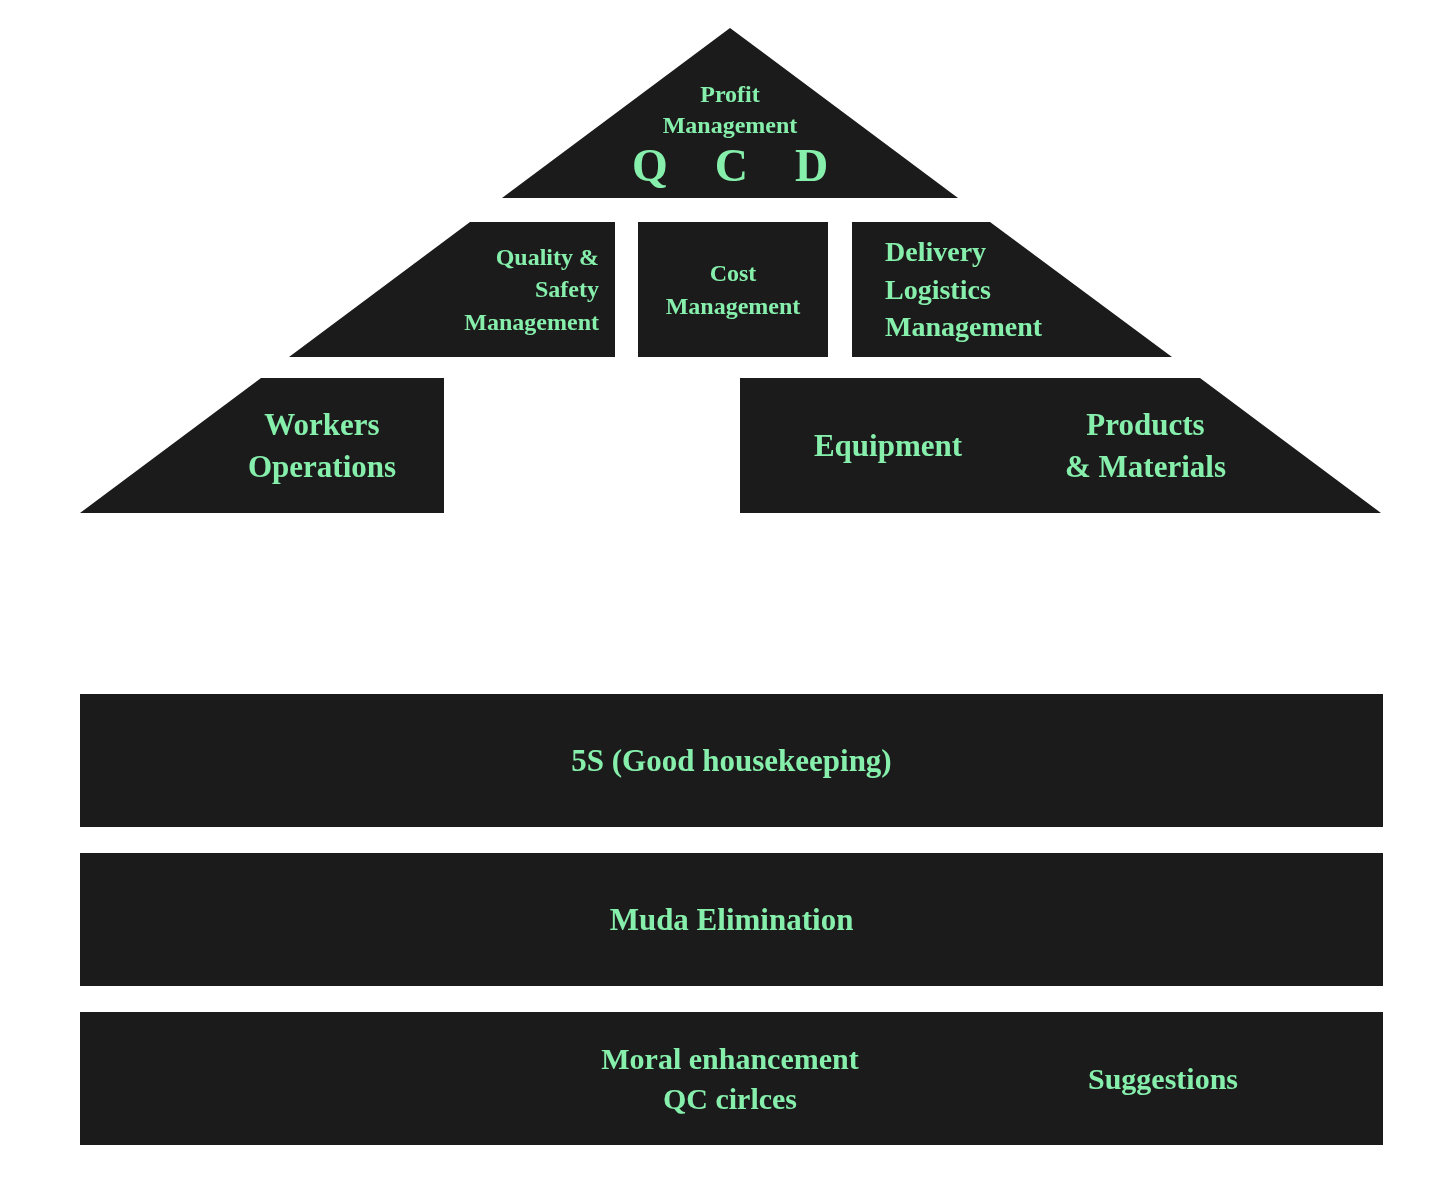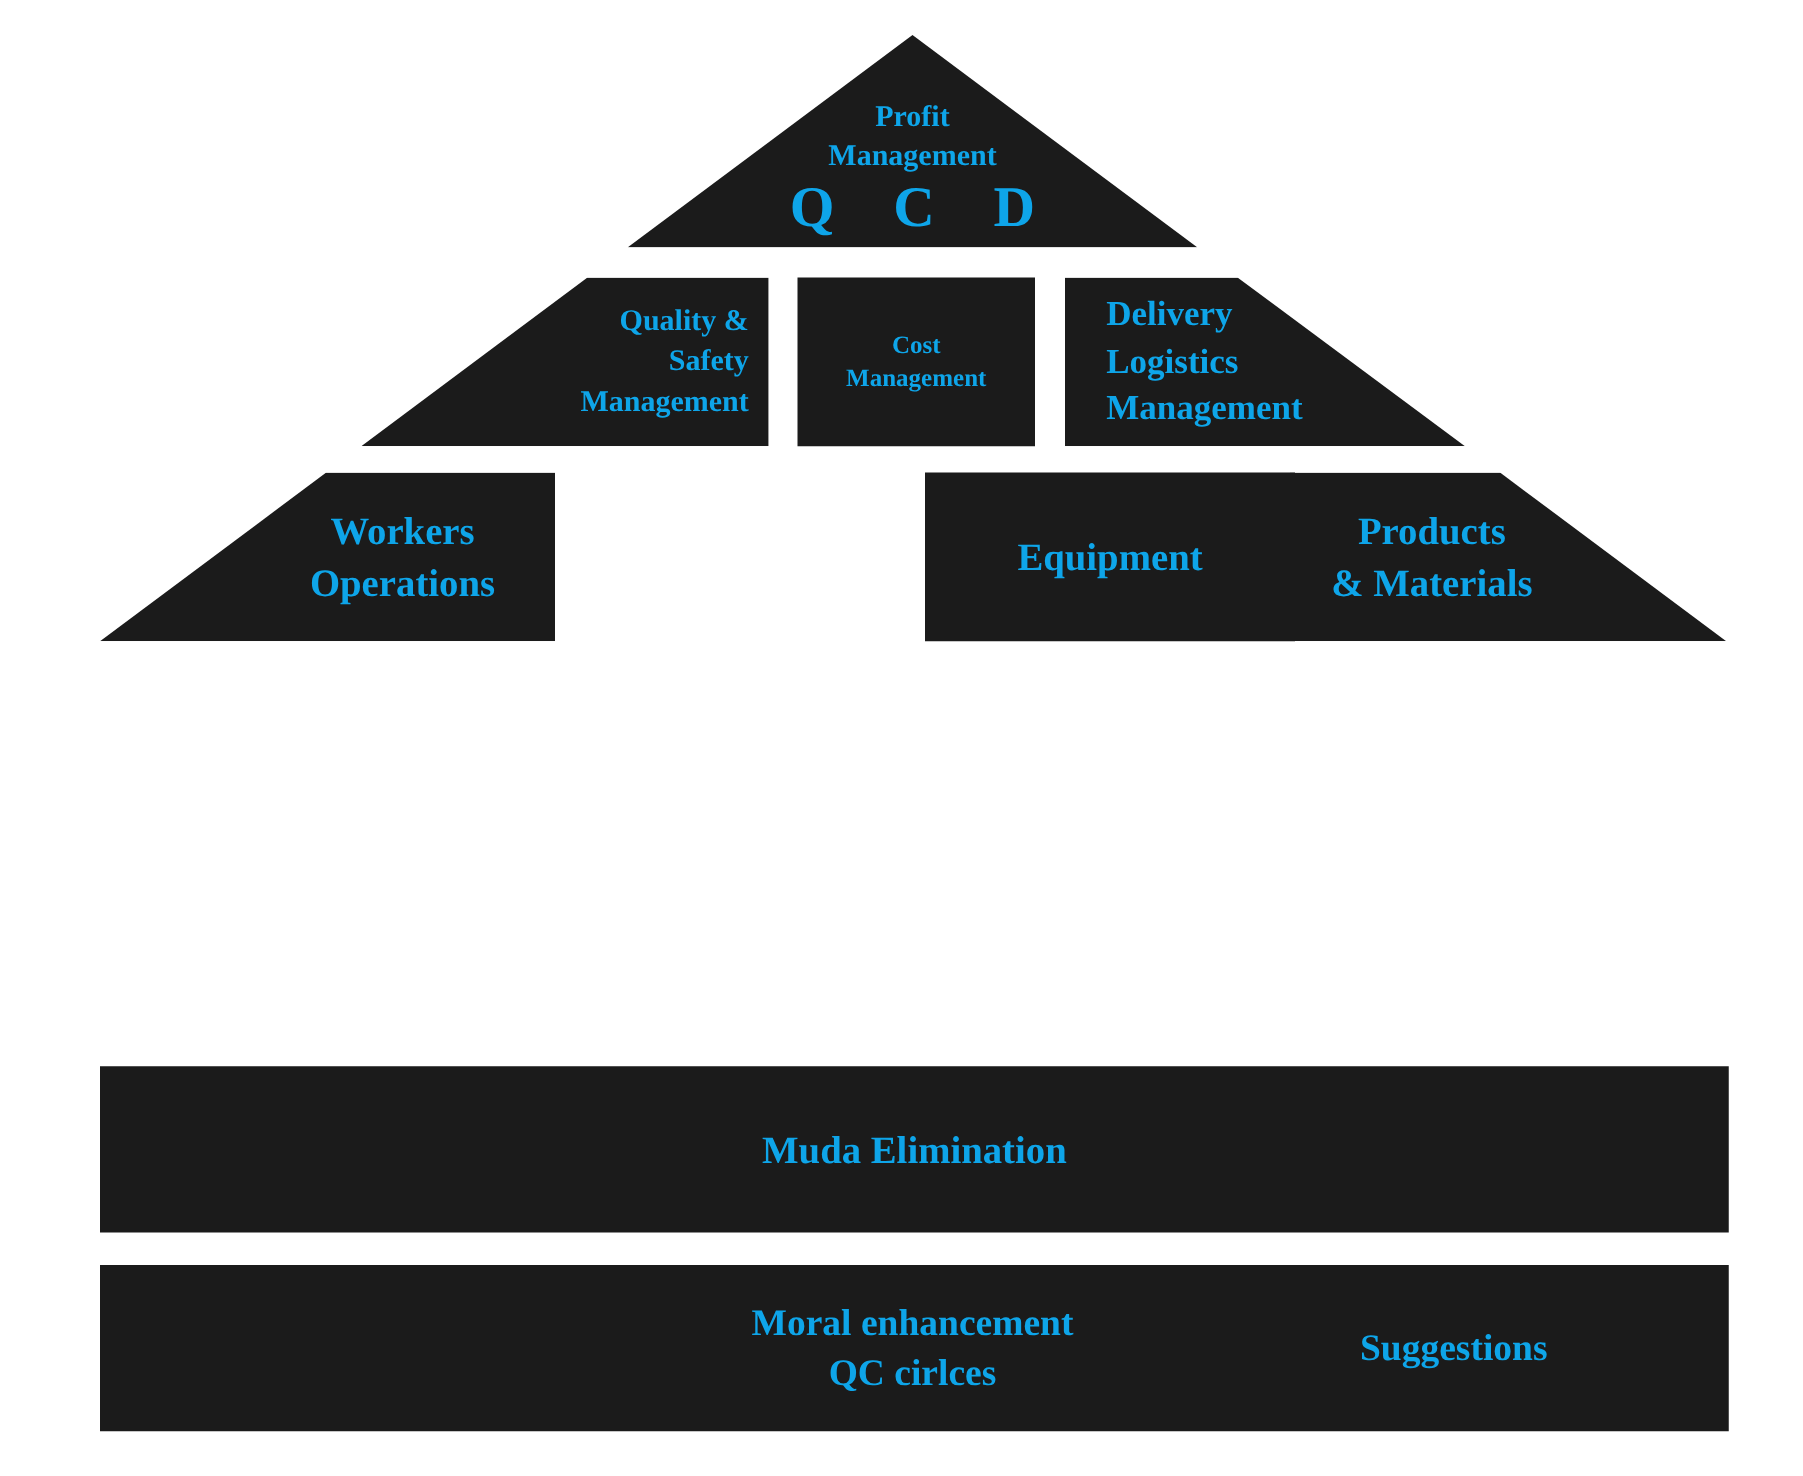--- a/index.html
+++ b/index.html
@@ -3,21 +3,21 @@
 <meta charset="utf-8">
 <style>
   html, body { margin: 0; padding: 0; background: #ffffff; }
   #canvas {
     position: relative;
     width: 1442px;
     height: 1181px;
     background: #ffffff;
     font-family: "Liberation Serif", "DejaVu Serif", serif;
     font-weight: bold;
-    color: #0ea5e9;
+    color: #86efac;
     overflow: hidden;
   }
   .blk {
     position: absolute;
     background: #1b1b1b;
     display: flex;
     align-items: center;
     justify-content: center;
     box-sizing: border-box;
   }
@@ -47,21 +47,21 @@
   
   .lvl2 { top: 222px; height: 135px; }
   #qsm {
     left: 289px; width: 326px;
     clip-path: polygon(181px 0, 100% 0, 100% 100%, 0 100%);
     justify-content: flex-end;
     padding-right: 16px;
   }
   #qsm .lbl { text-align: right; font-size: 24px; }
   #cost { left: 638px; width: 190px; }
-  #cost .lbl { font-size: 20px; }
+  #cost .lbl { font-size: 24px; }
   #dlm {
     left: 852px; width: 320px;
     clip-path: polygon(0 0, 138px 0, 100% 100%, 0 100%);
     justify-content: flex-start;
     padding-left: 33px;
   }
   #dlm .lbl { text-align: left; font-size: 28px; }
 
   
   .lvl3 { top: 378px; height: 135px; }
@@ -133,20 +133,23 @@
 Operations</div>
   </div>
   <div id="equip" class="blk lvl3">
     <div class="lbl">Equipment</div>
   </div>
   <div id="products" class="blk lvl3">
     <div class="lbl">Products
 &amp; Materials</div>
   </div>
 
+  <div id="bar-5s" class="blk bar">
+    <div class="lbl">5S (Good housekeeping)</div>
+  </div>
   <div id="bar-muda" class="blk bar">
     <div class="lbl">Muda Elimination</div>
   </div>
 
   <div id="foundation" class="blk bar">
     <div id="f-moral" class="lbl">Moral enhancement
 QC cirlces</div>
     <div id="f-suggestions" class="lbl">Suggestions</div>
   </div>
 

